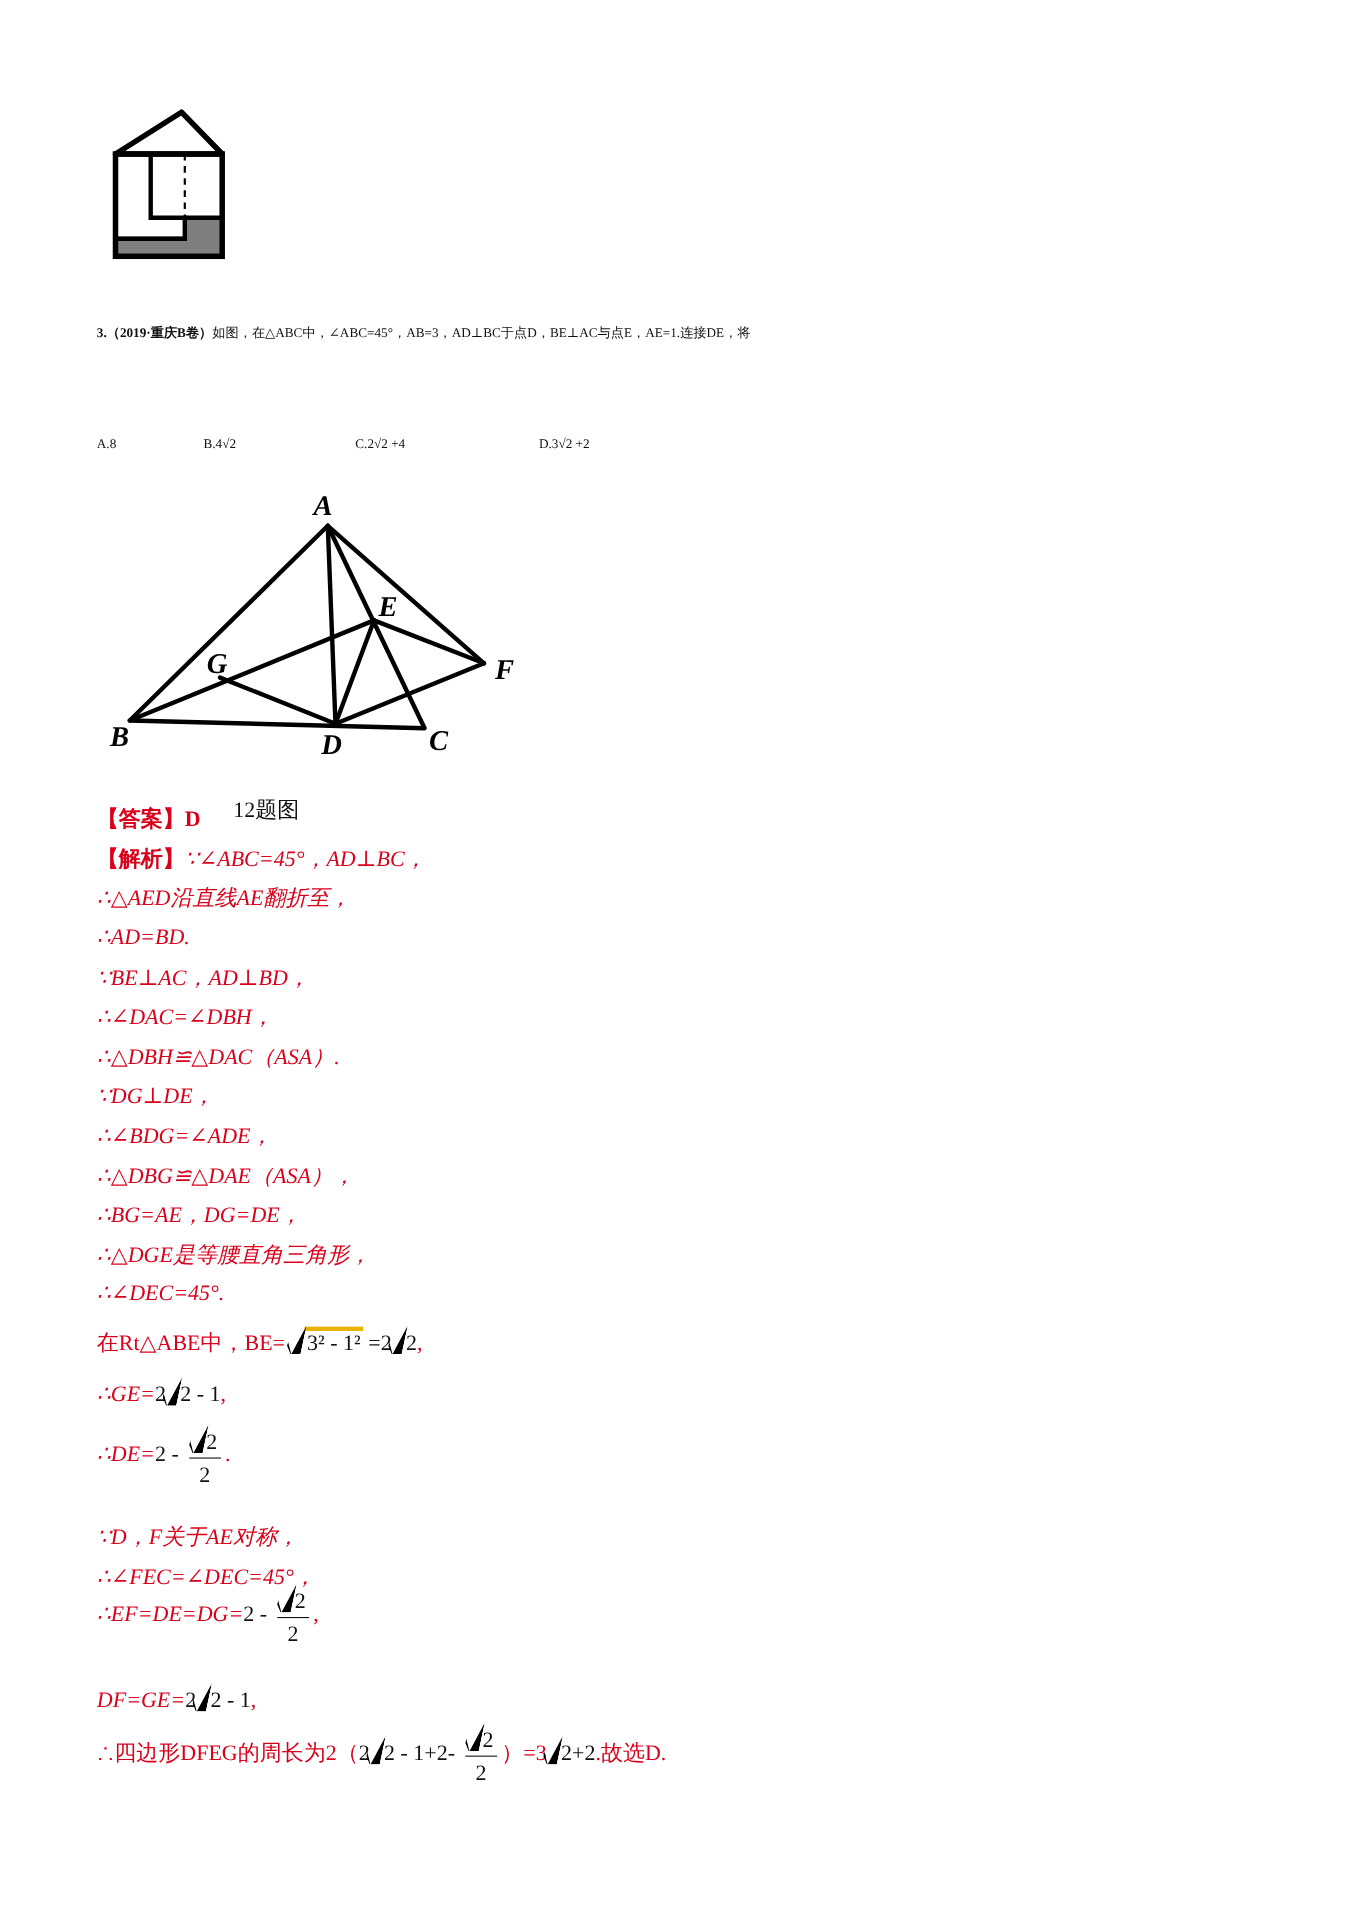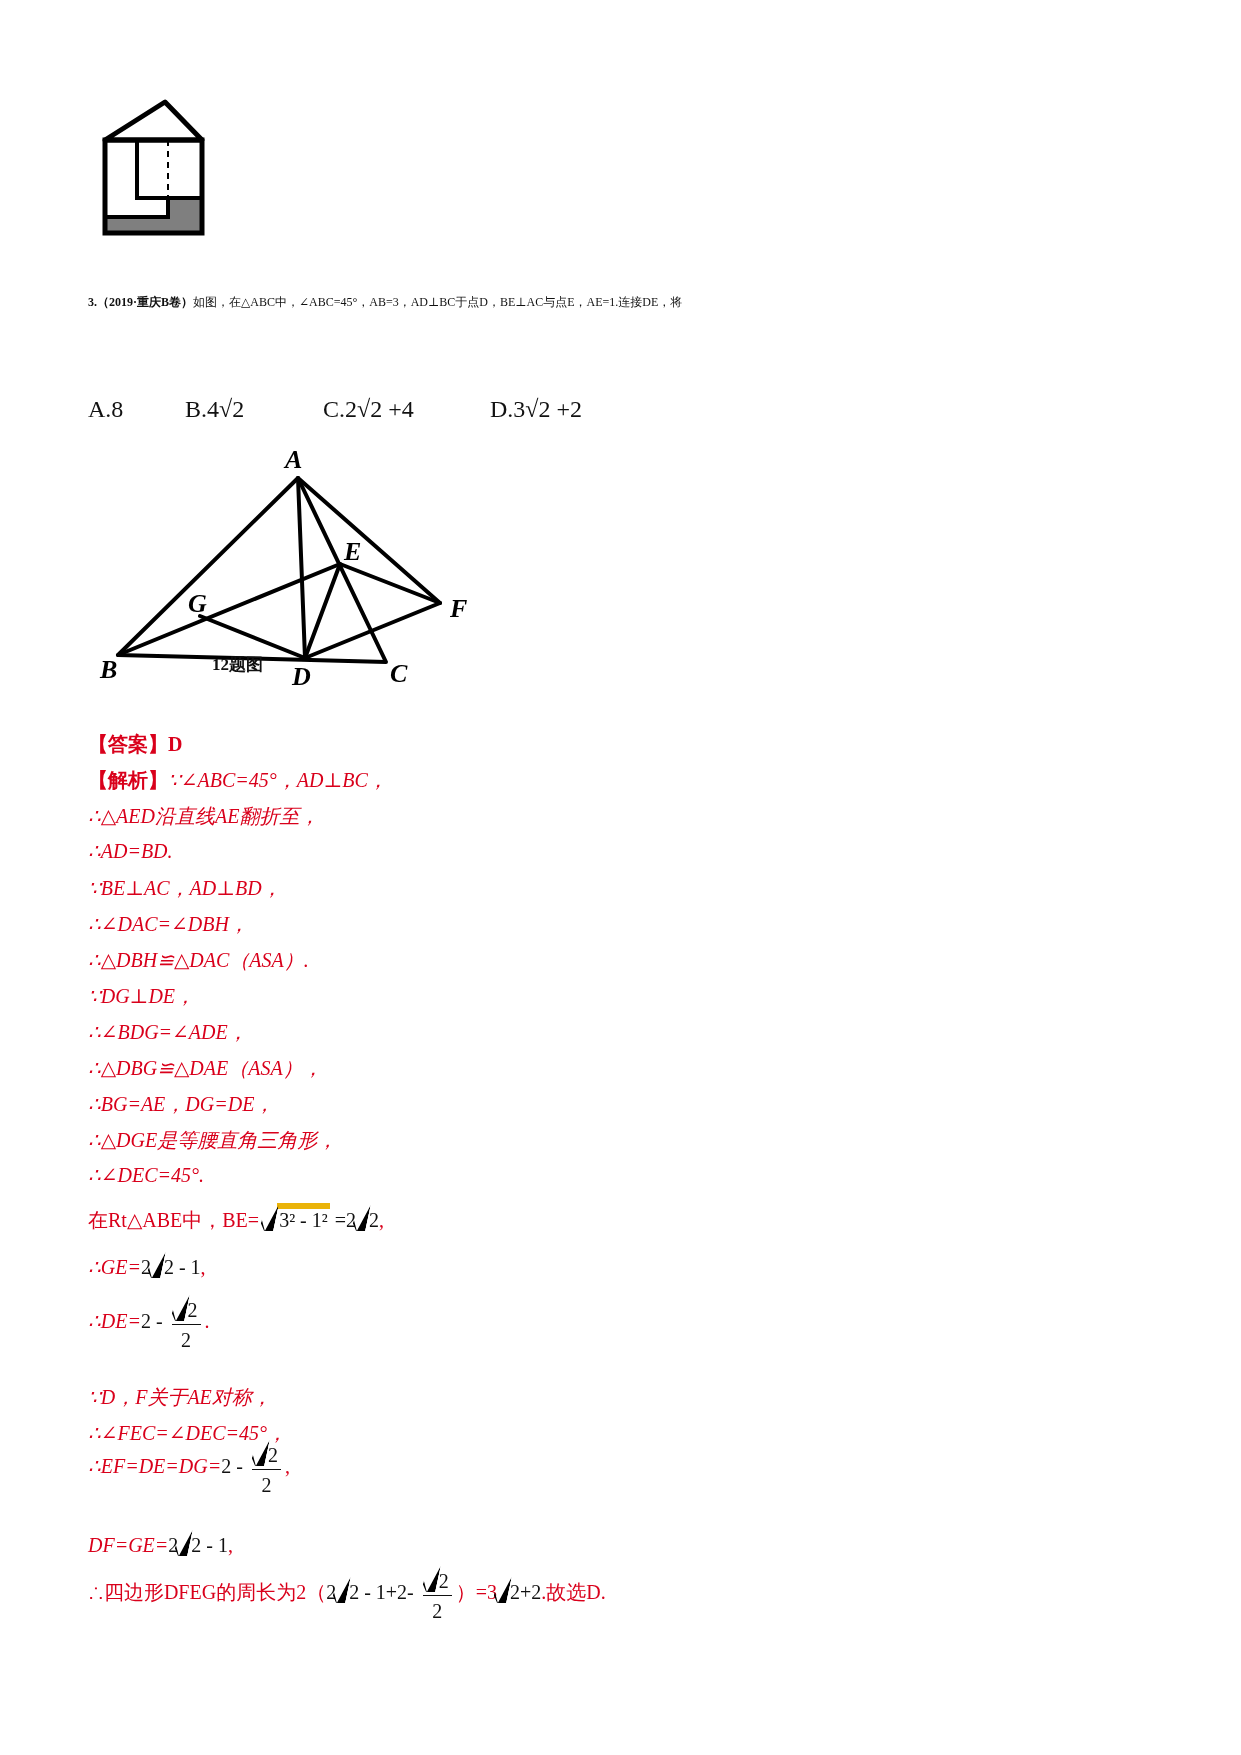--- a/index.html
+++ b/index.html
@@ -1,30 +1,30 @@
 <!DOCTYPE html>
 <html><head>
 <meta charset="utf-8">
 <style>
   html,body{margin:0;padding:0;background:#fff;}
   body{width:1241px;height:1755px;position:relative;overflow:hidden;font-family:"Liberation Serif","DejaVu Serif",serif;color:#111;}
   .abs{position:absolute;}
   .q{left:88px;font-size:12px;line-height:36px;width:1090px;}
   .q b{font-weight:bold;}
   i{}
-  .opt{top:396px;font-size:24px;position:absolute;white-space:nowrap;}
+  .opt{top:396px;font-size:12px;position:absolute;white-space:nowrap;}
   .red{color:#d9001b;}
   .sol{left:88px;font-size:20px;position:absolute;white-space:nowrap;}
   .blk{color:#111;font-style:normal;}
   .sq{display:inline-block;position:relative;}
   .sq .rad{display:inline-block;width:14px;height:26px;background:#000;transform:skewX(-12deg);vertical-align:-4px;margin:0 1px 0 -2px;clip-path:polygon(0 55%,40% 100%,100% 0,100% 100%,35% 100%,0 70%);}
   .frac{display:inline-flex;flex-direction:column;align-items:center;vertical-align:middle;margin:0 4px;}
   .frac .n{border-bottom:1px solid #111;padding:0 3px 2px;}
   .frac .d{padding-top:4px;}
-  .cap{position:absolute;left:212px;top:653px;font-weight:bold;font-size:17px;font-family:"Liberation Serif",serif;}
+  .cap{position:absolute;left:212px;top:723px;font-weight:normal;font-size:20px;font-family:"Liberation Serif",serif;}
 </style>
 </head>
 <body>
 
 <svg class="abs" style="left:95px;top:95px" width="115" height="155">
   <polygon points="10,45 70,7 107,45" fill="none" stroke="#000" stroke-width="5" stroke-linejoin="round"></polygon>
   <polygon points="9,138 107,138 107,105 73,105 73,120 10,120" fill="#7f7f7f"></polygon>
   <rect x="10" y="45" width="97" height="93" fill="none" stroke="#000" stroke-width="5"></rect>
   <polyline points="42,45 42,103 73,103 73,122 10,122" fill="none" stroke="#000" stroke-width="4"></polyline>
   <line x1="73" y1="103" x2="107" y2="103" stroke="#000" stroke-width="4"></line>
@@ -75,21 +75,21 @@
 <div class="sol red" style="top:947px"><i>∴△DBH≌△DAC（ASA）.</i></div>
 <div class="sol red" style="top:983px"><i>∵DG⊥DE，</i></div>
 <div class="sol red" style="top:1019px"><i>∴∠BDG=∠ADE，</i></div>
 <div class="sol red" style="top:1055px"><i>∴△DBG≌△DAE（ASA），</i></div>
 <div class="sol red" style="top:1091px"><i>∴BG=AE，DG=DE，</i></div>
 <div class="sol red" style="top:1127px"><i>∴△DGE是等腰直角三角形，</i></div>
 <div class="sol red" style="top:1163px"><i>∴∠DEC=45°.</i></div>
 
 <div class="sol red" style="top:1205px">
   <span>在Rt△ABE中，BE=</span>
-  <span class="blk sq"><span class="rad"></span><span style="border-top:6px solid #eab308;padding:0 2px">3² - 1²</span></span>
+  <span class="blk sq"><span class="rad"></span><span style="border-top:4px solid #eab308;padding:0 2px">3² - 1²</span></span>
   <span class="blk">=2</span><span class="blk sq"><span class="rad"></span><span>2</span></span><span>,</span>
 </div>
 
 <div class="sol red" style="top:1252px">
   <i>∴GE=</i><span class="blk">2</span><span class="blk sq"><span class="rad"></span><span>2</span></span><span class="blk"> - 1</span><span>,</span>
 </div>
 
 <div class="sol red" style="top:1295px">
   <i>∴DE=</i><span class="blk">2 - </span>
   <span class="blk frac">

